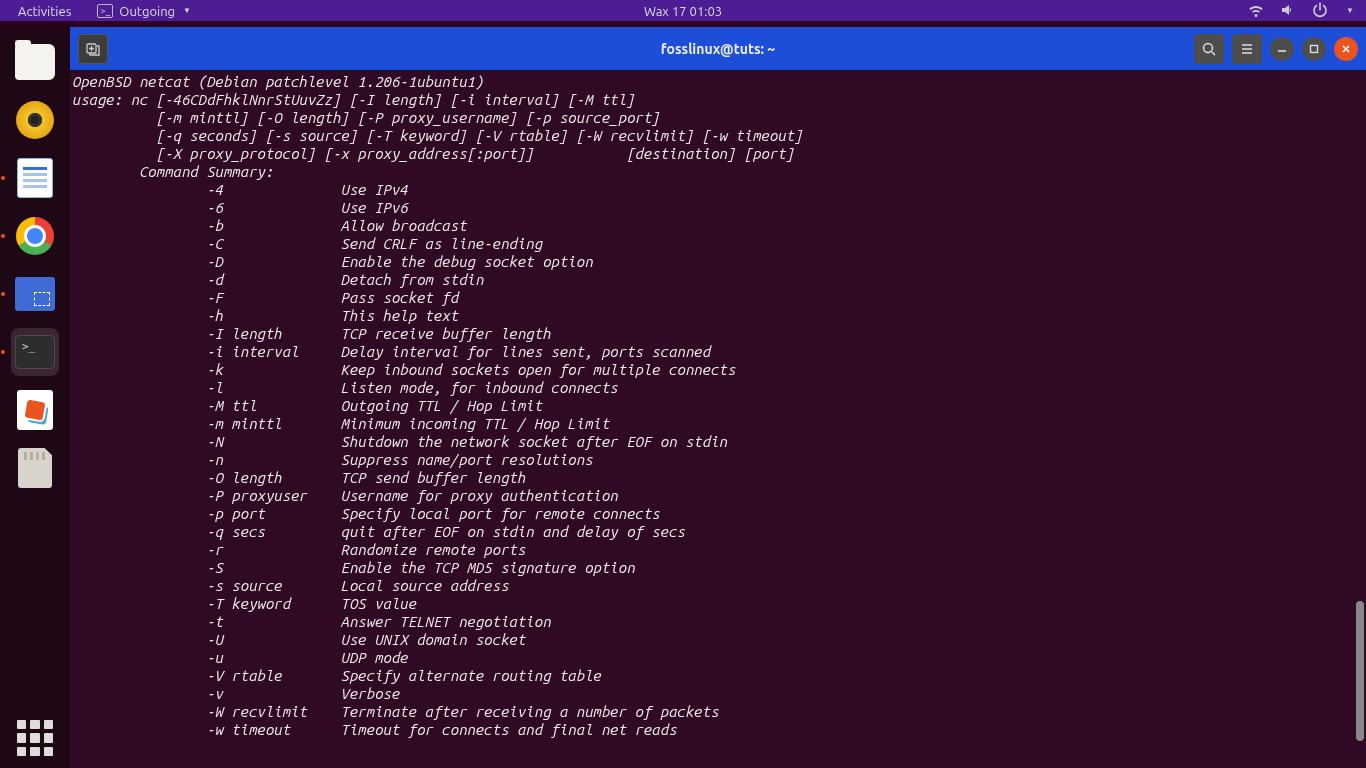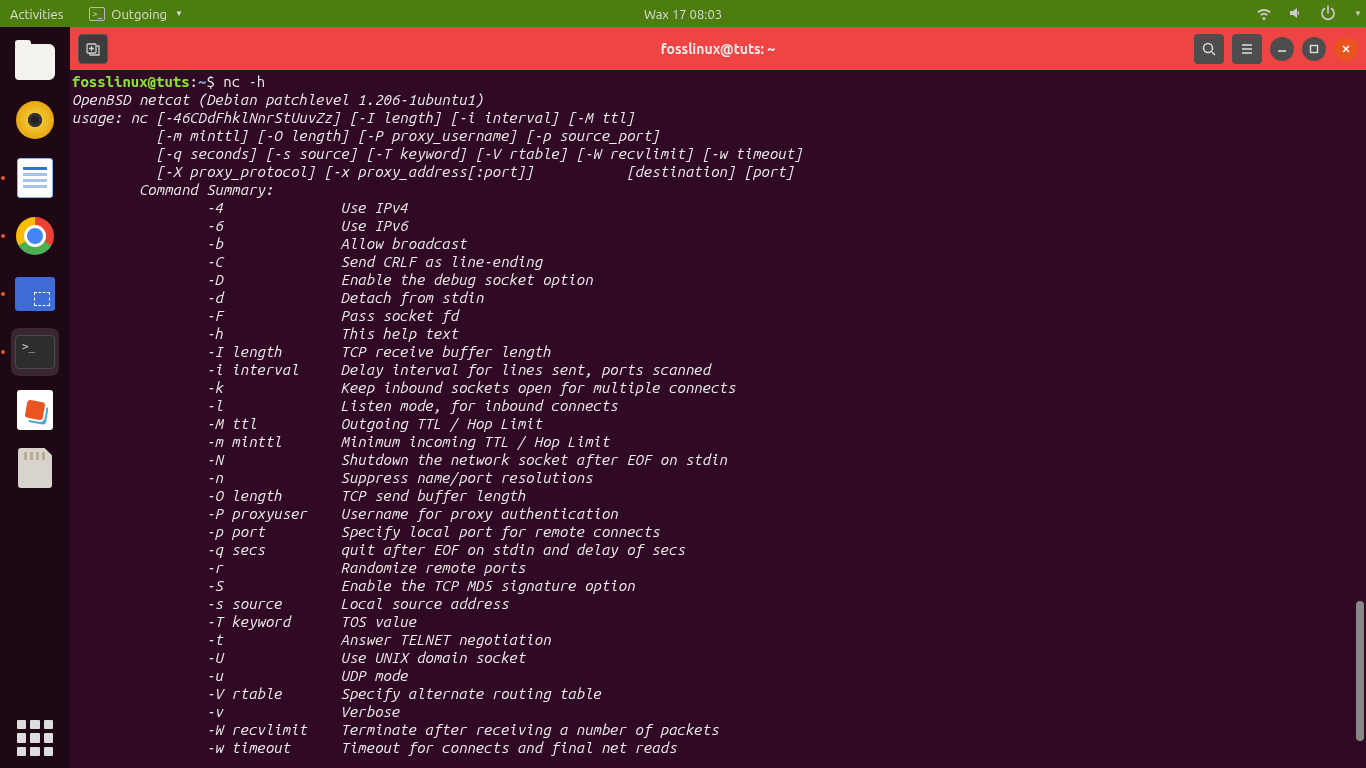--- a/index.html
+++ b/index.html
@@ -7,27 +7,27 @@
   width: 1366px;
   height: 768px;
   background: #2c001e;
   font-family: "Ubuntu", "Segoe UI", sans-serif;
   overflow: hidden;
   position: relative;
 }
 
 
 .top-panel {
-  height: 27px;
-  background: #4d7c0f;
+  height: 21px;
+  background: #4c1d95;
   color: #ddd;
   display: flex;
   align-items: center;
   font-size: 13px;
-  padding: 0 4px;
+  padding: 0 12px;
   position: relative;
 }
 .top-panel .left { display: flex; align-items: center; gap: 20px; }
 .top-panel .activities { padding: 4px 6px; cursor: pointer; }
 .top-panel .app-menu { display: flex; align-items: center; gap: 6px; cursor: pointer; }
 .top-panel .app-menu .term-ico {
   width: 16px; height: 14px; border: 1px solid #bbb; border-radius: 2px;
   display: flex; align-items: center; justify-content: center; font-size: 9px;
 }
 .top-panel .tri { font-size: 8px; margin-left: 2px; }
@@ -106,21 +106,21 @@
   left: 70px;
   top: 27px;
   right: 0;
   bottom: 0;
   background: #300a24;
   display: flex;
   flex-direction: column;
 }
 .titlebar {
   height: 44px;
-  background: #ef4444;
+  background: #1d4ed8;
   display: flex;
   align-items: center;
   padding: 0 8px;
   border-bottom: 1px solid #1a1a1a;
 }
 .titlebar .tb-left { display:flex; gap:4px; }
 .titlebar .tb-btn {
   width: 30px; height: 30px; border:1px solid #555; border-radius:4px;
   background:#3c3c3c; display:flex; align-items:center; justify-content:center;
   color:#ddd; cursor:pointer;
@@ -170,21 +170,21 @@
 
 <div class="top-panel">
   <div class="left">
     <div class="activities">Activities</div>
     <div class="app-menu">
       <span class="term-ico">&gt;_</span>
       <span>Outgoing</span>
       <span class="tri">▼</span>
     </div>
   </div>
-  <div class="center">Wax 17  08:03</div>
+  <div class="center">Wax 17  01:03</div>
   <div class="right">
     <span>
       <svg class="small-ico" viewBox="0 0 16 16">
           <path d="M8 12a1.5 1.5 0 100 3 1.5 1.5 0 000-3zM4 9.5c1-1 2.4-1.6 4-1.6s3 .6 4 1.6l-1.3 1.3C10 10.1 9 9.7 8 9.7s-2 .4-2.7 1.1L4 9.5zM1.3 6.8C3 5 5.4 4 8 4s5 1 6.7 2.8l-1.3 1.3C12 6.7 10.1 5.9 8 5.9S4 6.7 2.6 8.1L1.3 6.8z" fill="#ccc"></path>
         </svg>
     </span>
     <span>
       <svg class="small-ico" viewBox="0 0 16 16">
           <path d="M2 6v4h3l4 3V3L5 6H2zm9 2c0-1-.5-1.9-1.3-2.4v4.8C10.5 9.9 11 9 11 8z" fill="#ccc"></path>
         </svg>
@@ -272,23 +272,20 @@
       </div>
       <div class="circ close">
         <svg width="10" height="10" viewBox="0 0 10 10">
             <path d="M2 2l6 6M8 2l-6 6" stroke="#fff" stroke-width="1.6"></path>
           </svg>
       </div>
     </div>
   </div>
 
   <div class="terminal-body">
-    <div>
-      <span class="prompt-user">fosslinux@tuts</span><span class="prompt-colon">:</span><span class="prompt-path">~</span><span class="prompt-dollar">$ </span><span class="cmd">nc -h</span>
-    </div>
     <pre>OpenBSD netcat (Debian patchlevel 1.206-1ubuntu1)
 usage: nc [-46CDdFhklNnrStUuvZz] [-I length] [-i interval] [-M ttl]
           [-m minttl] [-O length] [-P proxy_username] [-p source_port]
           [-q seconds] [-s source] [-T keyword] [-V rtable] [-W recvlimit] [-w timeout]
           [-X proxy_protocol] [-x proxy_address[:port]]           [destination] [port]
         Command Summary:</pre>
     <pre id="flags-block">                -4              Use IPv4
                 -6              Use IPv6
                 -b              Allow broadcast
                 -C              Send CRLF as line-ending

